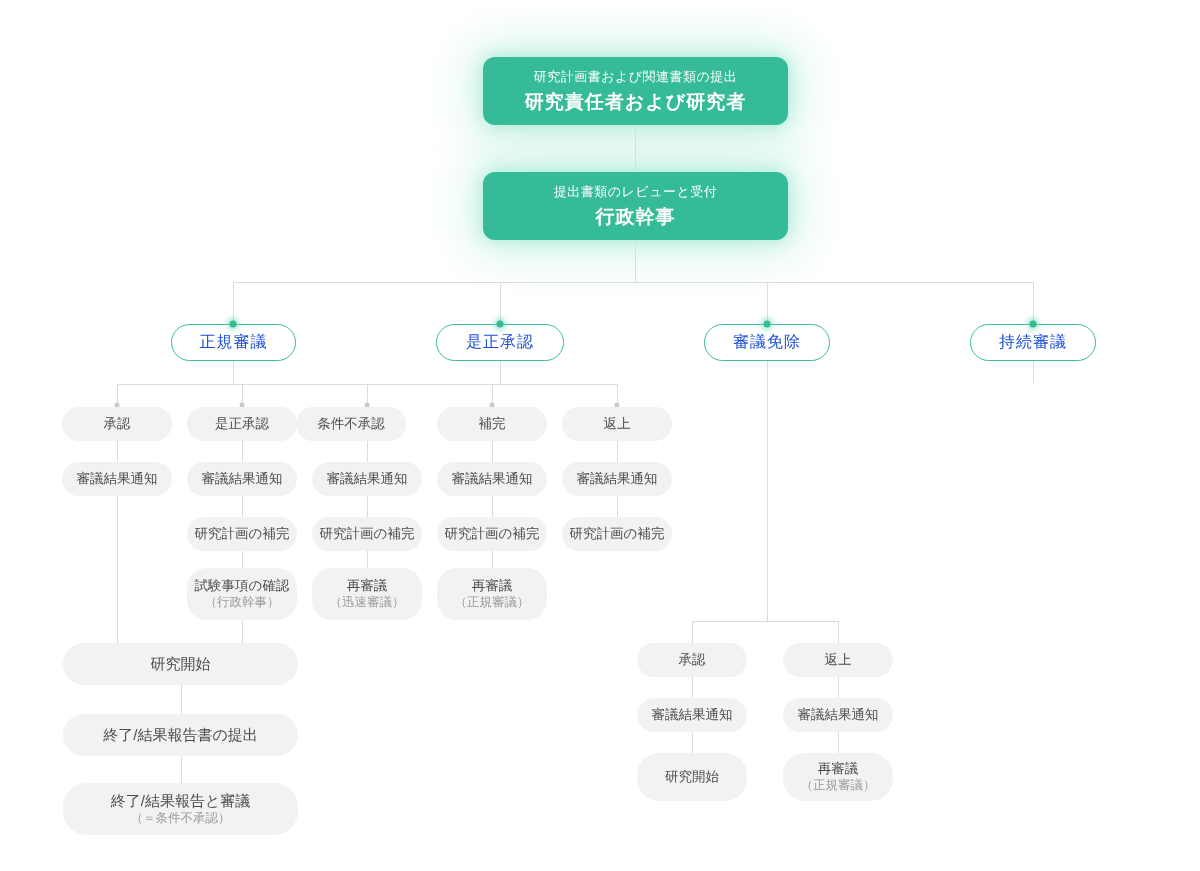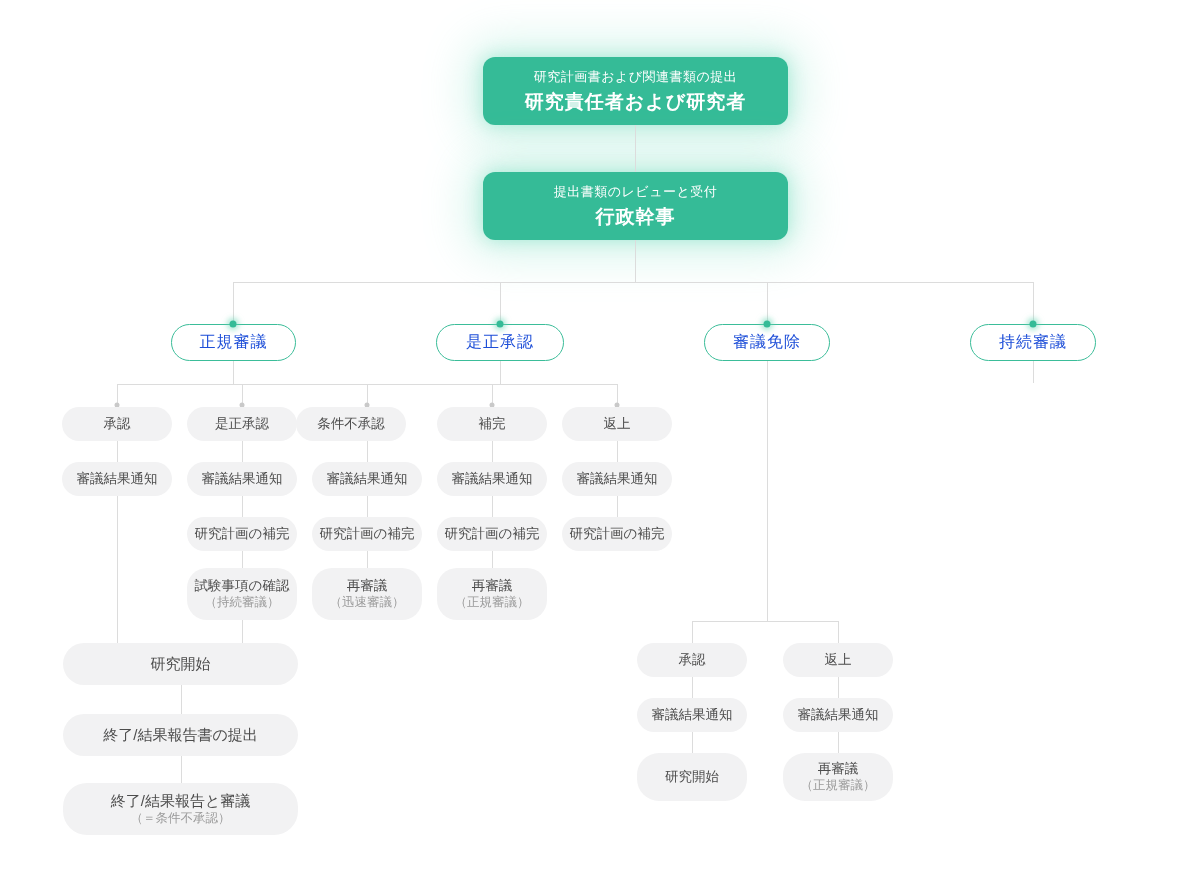--- a/index.html
+++ b/index.html
@@ -117,21 +117,21 @@
   <div class="pill" style="left:187px;top:462px">
       <span>審議結果通知</span>
     </div>
   <i class="ln v" style="left:242px;top:496px;height:21px"></i>
   <div class="pill" style="left:187px;top:517px">
       <span>研究計画の補完</span>
     </div>
   <i class="ln v" style="left:242px;top:551px;height:17px"></i>
   <div class="pill tall" style="left:187px;top:568px">
     <span>試験事項の確認</span>
-    <span class="sub">（持続審議）</span>
+    <span class="sub">（行政幹事）</span>
   </div>
   <i class="ln v" style="left:242px;top:620px;height:23px"></i>
 
   <div class="pill" style="left:296px;top:407px">
       <span>条件不承認</span>
     </div>
   <i class="ln v" style="left:367px;top:441px;height:21px"></i>
   <div class="pill" style="left:312px;top:462px">
       <span>審議結果通知</span>
     </div>

